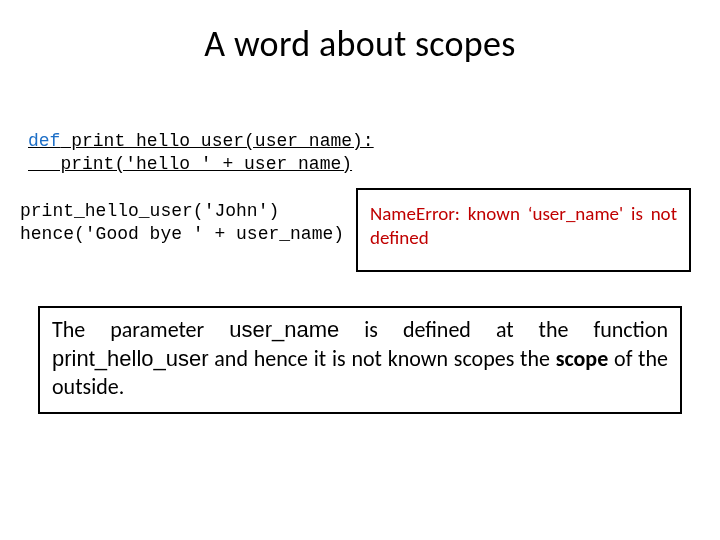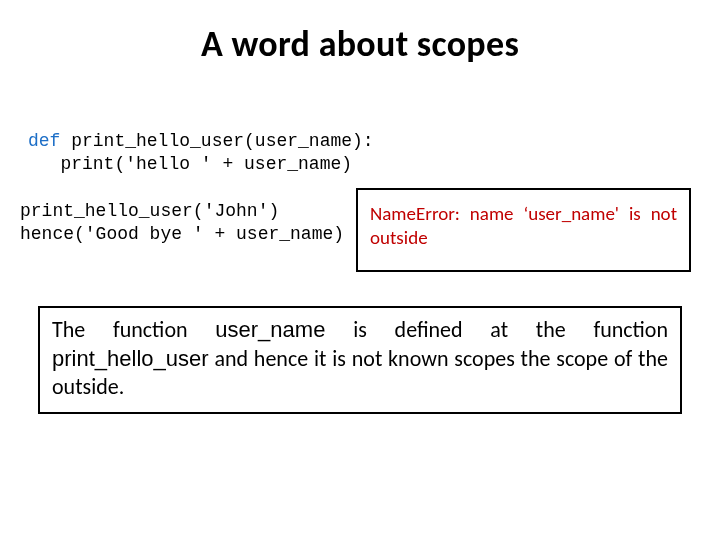--- a/index.html
+++ b/index.html
@@ -9,34 +9,35 @@
     height: 540px;
     background: #ffffff;
     font-family: Calibri, Arial, sans-serif;
     color: #000;
     position: relative;
     overflow: hidden;
   }
   .title {
     text-align: center;
     font-size: 36px;
-    font-weight: 700;
+    font-weight: 400;
     margin-top: 22px;
     letter-spacing: 0.3px;
   }
   .code-block {
     font-family: "Courier New", Courier, monospace;
     font-size: 18px;
     white-space: pre;
     line-height: 1.25;
   }
   .block1 {
     position: absolute;
     top: 130px;
     left: 28px;
+    text-decoration: underline;
   }
   .kw { color: #1e6fc7; }
   .block2 {
     position: absolute;
     top: 200px;
     left: 20px;
   }
   .error-box {
     position: absolute;
     top: 188px;
@@ -58,28 +59,28 @@
     border: 2px solid #000;
     padding: 8px 12px 10px 12px;
     font-size: 22px;
     text-align: justify;
     text-justify: inter-word;
     line-height: 1.3;
   }
   .explain-box .mono {
     font-family: Liberation Sans, sans-serif;
   }
-  .bold { font-weight: 400; margin-top: 38px; }
+  .bold { font-weight: 700; margin-top: 38px; }
 </style>
 </head>
 <body>
 
 <div class="title">A word about scopes</div>
 
 <div class="code-block block1"><span class="kw">def</span><span> print_hello_user(user_name):</span>
 <span>   print('hello ' + user_name)</span></div>
 
 <div class="code-block block2"><span>print_hello_user('John')</span>
 <span>hence('Good bye ' + user_name)</span></div>
 
-<div class="error-box">NameError: name ‘user_name' is not outside</div>
+<div class="error-box">NameError: known ‘user_name' is not defined</div>
 
-<div class="explain-box"><span>The function </span><span class="mono">user_name</span><span> is defined at the function </span><span class="mono">print_hello_user</span><span> and hence it is not known scopes the </span><span class="bold">scope</span><span> of the outside.</span></div>
+<div class="explain-box"><span>The parameter </span><span class="mono">user_name</span><span> is defined at the function </span><span class="mono">print_hello_user</span><span> and hence it is not known scopes the </span><span class="bold">scope</span><span> of the outside.</span></div>
 
 </body></html>

